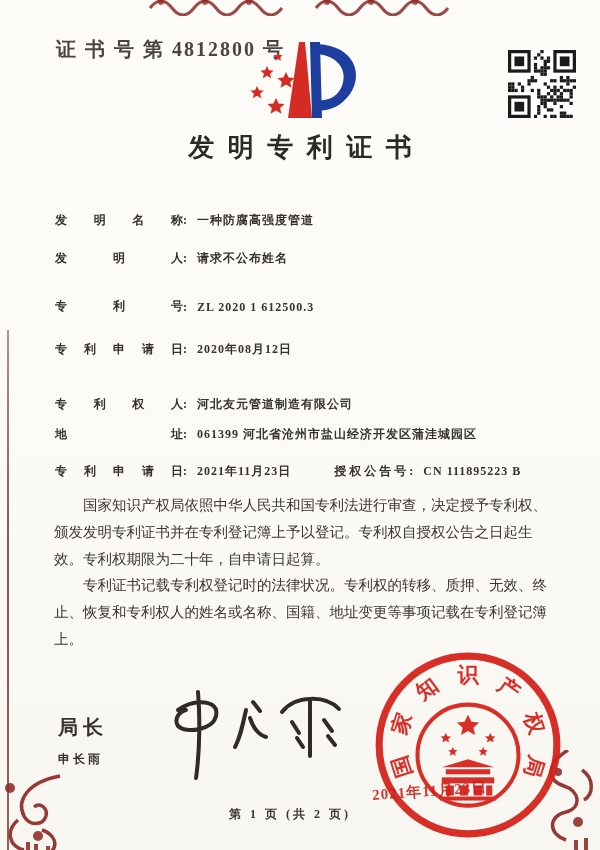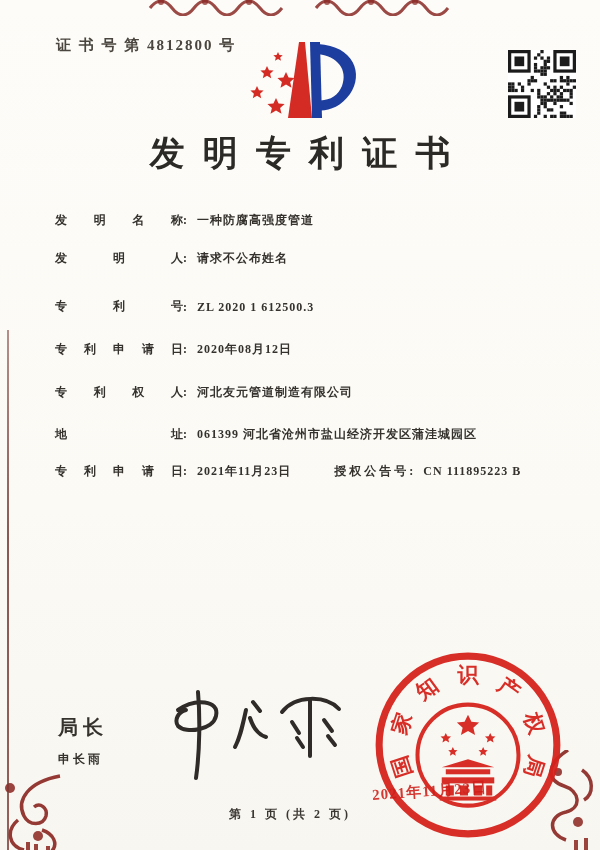--- a/index.html
+++ b/index.html
@@ -13,25 +13,25 @@
     background:linear-gradient(180deg,#fdfcf8 0%,#fbfaf5 60%,#f8f6f0 100%);
     color:#35322e;
   }
   
   .ornament-top{position:absolute;left:148px;top:-2px;}
   .ornament-bl{position:absolute;left:-2px;top:774px;}
   .ornament-br{position:absolute;left:534px;top:750px;}
   .edge-line{position:absolute;left:7px;top:330px;width:2px;height:520px;
     background:linear-gradient(180deg,#a5736d,#6e2f2a 40%,#7c3b34);opacity:.8;}
   
-  .cert-no{position:absolute;left:56px;top:36px;font-size:15px;letter-spacing:2px;color:#4a463f;font-weight:600;}
+  .cert-no{position:absolute;left:56px;top:36px;font-size:20px;letter-spacing:2px;color:#4a463f;font-weight:600;}
   .logo{position:absolute;left:230px;top:30px;}
   .qr{position:absolute;left:508px;top:50px;}
   .title{position:absolute;left:0;top:130px;width:100%;text-align:center;
-    font-size:35px;font-weight:700;letter-spacing:.52em;padding-left:.52em;box-sizing:border-box;color:#2c2a27;}
+    font-size:26px;font-weight:700;letter-spacing:.52em;padding-left:.52em;box-sizing:border-box;color:#2c2a27;}
   
   .field-row{position:absolute;left:55px;font-size:12px;font-weight:600;white-space:nowrap;}
   .flabel{display:inline-block;width:128px;text-align:justify;text-align-last:justify;vertical-align:bottom;}
   .fcolon{display:inline-block;margin:0 2px 0 0;}
   .fvalue{display:inline-block;margin-left:8px;letter-spacing:1px;}
   .pair2{margin-left:40px;}
   .pair2 .flabel{width:auto;letter-spacing:3px;}
   
   .body-text{position:absolute;left:54px;top:492px;width:494px;font-size:14.5px;line-height:1.85;color:#3a3631;}
   .body-text p{margin:0;text-indent:2em;font-weight:500;}
@@ -241,36 +241,40 @@
     </div>
     <div class="field-row" style="top:250px">
       <span class="flabel">发明人</span><span class="fcolon">:</span><span class="fvalue">请求不公布姓名</span>
     </div>
     <div class="field-row" style="top:298px">
       <span class="flabel">专利号</span><span class="fcolon">:</span><span class="fvalue">ZL 2020 1 612500.3</span>
     </div>
     <div class="field-row" style="top:341px">
       <span class="flabel">专利申请日</span><span class="fcolon">:</span><span class="fvalue">2020年08月12日</span>
     </div>
-    <div class="field-row" style="top:384px">
+    <div class="field-row" style="top:396px">
       <span class="flabel">专利权人</span><span class="fcolon">:</span><span class="fvalue">河北友元管道制造有限公司</span>
     </div>
     <div class="field-row" style="top:426px">
       <span class="flabel">地址</span><span class="fcolon">:</span><span class="fvalue">061399 河北省沧州市盐山经济开发区蒲洼城园区</span>
     </div>
     <div class="field-row" style="top:463px">
       <span>
         <span class="flabel">专利申请日</span><span class="fcolon">:</span><span class="fvalue">2021年11月23日</span>
       </span>
       <span class="pair2">
         <span class="flabel">授权公告号</span><span class="fcolon">:</span><span class="fvalue">CN 111895223 B</span>
       </span>
     </div>
   </div>
 
+  <div class="body-text">
+    <p>国家知识产权局依照中华人民共和国专利法进行审查，决定授予专利权、颁发发明专利证书并在专利登记簿上予以登记。专利权自授权公告之日起生效。专利权期限为二十年，自申请日起算。</p>
+    <p>专利证书记载专利权登记时的法律状况。专利权的转移、质押、无效、终止、恢复和专利权人的姓名或名称、国籍、地址变更等事项记载在专利登记簿上。</p>
+  </div>
 
   <div class="sig-title">局长</div>
   <div class="sig-name">申长雨</div>
 
   <svg class="signature" width="200" height="108" viewBox="0 0 200 108">
     <g stroke="#2e2b28" stroke-width="4" fill="none" stroke-linecap="round" stroke-linejoin="round">
       <path d="M48,12 C50,35 50,70 46,98"></path>
       <path d="M28,30 C45,18 70,20 66,36 C63,50 36,54 28,46 C24,40 28,32 36,30"></path>
       <path d="M96,30 C92,48 90,58 85,67"></path>
       <path d="M100,38 C104,50 109,55 116,57"></path>

